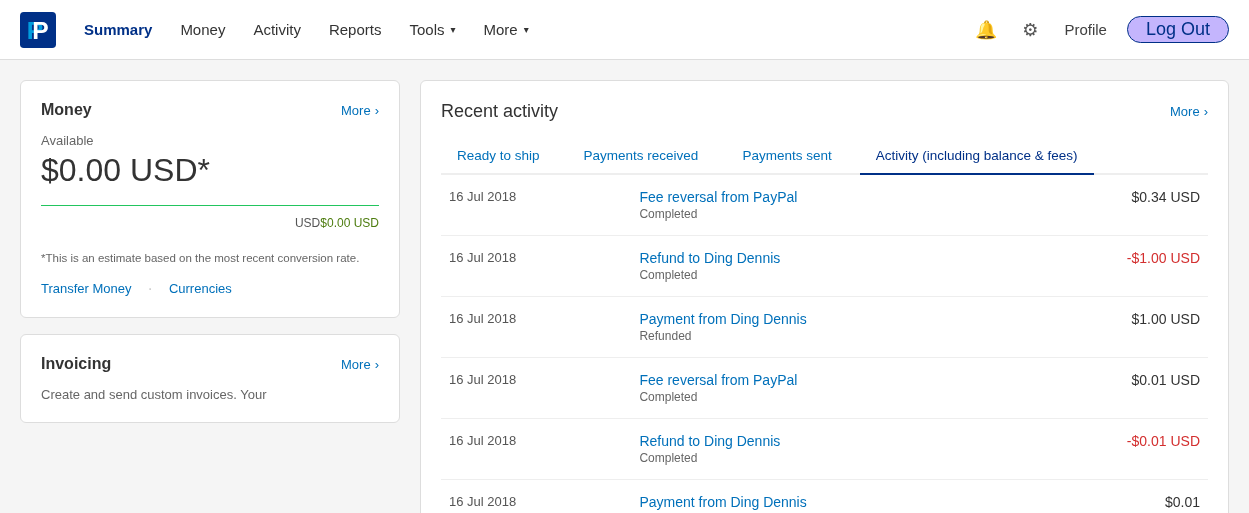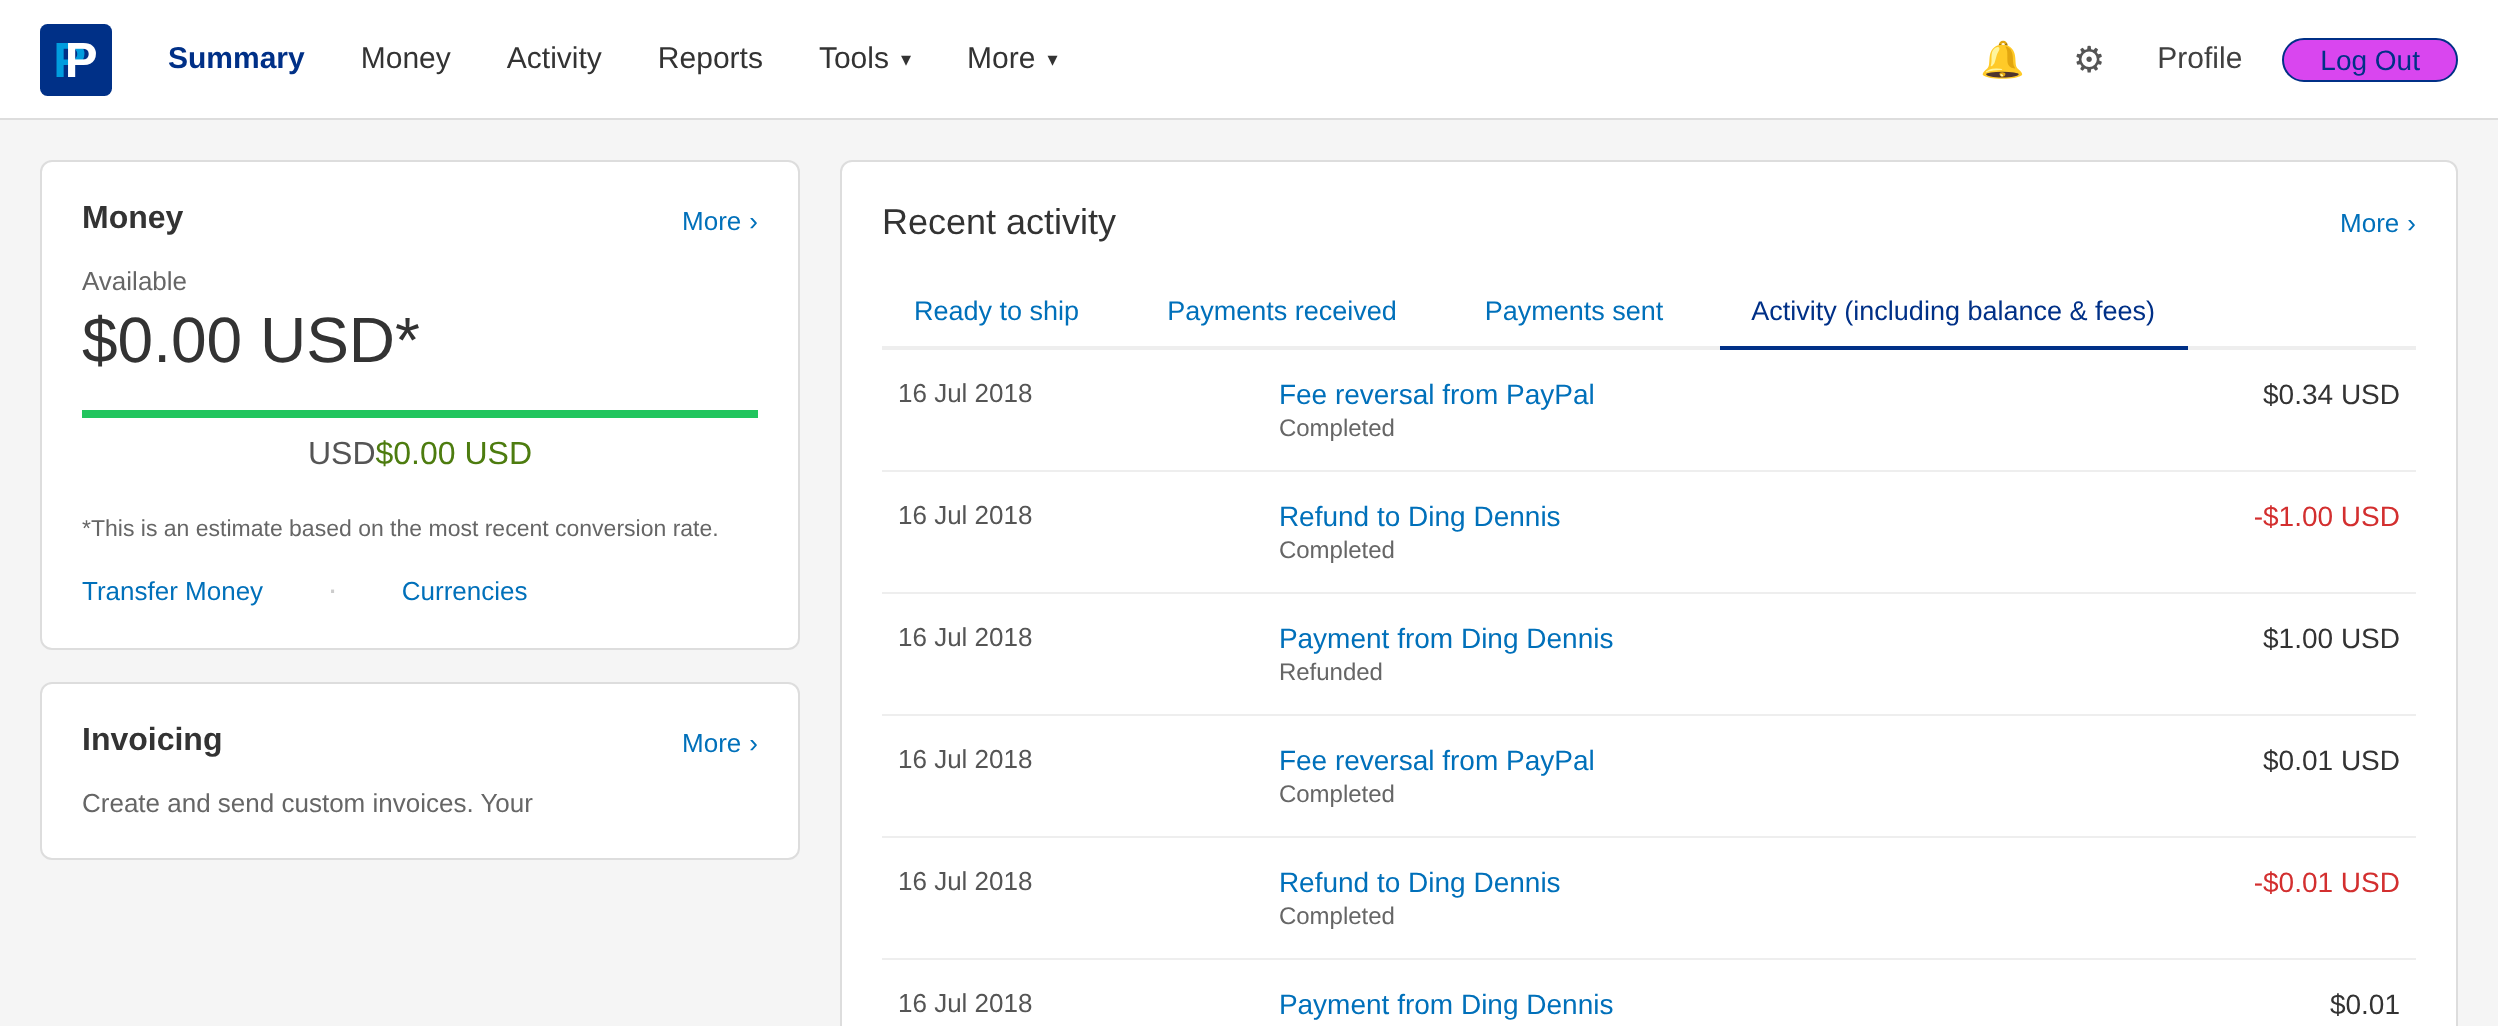--- a/index.html
+++ b/index.html
@@ -57,26 +57,26 @@
       font-size: 18px;
     }
     .nav-profile {
       color: #404040;
       cursor: pointer;
       font-size: 15px;
       padding: 6px 8px;
     }
     .btn-logout {
       border: 1.5px solid #003087;
-      background: #d946ef;
+      background: #c4b5fd;
       color: #003087;
       padding: 2px 18px;
       border-radius: 20px;
       cursor: pointer;
-      font-size: 14px;
+      font-size: 18px;
       font-weight: 500;
     }
     .chevron-down {
       display: inline-block;
       font-size: 10px;
       margin-left: 2px;
     }
 
     
     .main-content {
@@ -130,37 +130,37 @@
       margin-bottom: 4px;
     }
     .balance-amount {
       font-size: 32px;
       font-weight: 300;
       color: #333;
       margin-bottom: 16px;
     }
     .currency-row {
       display: flex;
-      justify-content: center;
+      justify-content: flex-end;
       padding: 10px 0;
-      border-top: 4px solid #22c55e;
-      font-size: 16px;
+      border-top: 1px solid #22c55e;
+      font-size: 12px;
     }
     .currency-row:last-of-type { border-bottom: 1px solid #eee; }
     .currency-code { color: #555; }
     .currency-amount { color: #4d7c0f; }
     .estimate-note {
       font-size: 11.5px;
       color: #666;
       margin: 10px 0 14px;
       line-height: 1.5;
     }
     .card-actions {
       display: flex;
-      gap: 32px;
+      gap: 16px;
       margin-top: 8px;
     }
     .card-action-link {
       color: #0070ba;
       text-decoration: none;
       font-size: 13px;
       font-weight: 500;
       cursor: pointer;
     }
     .dot-separator {

